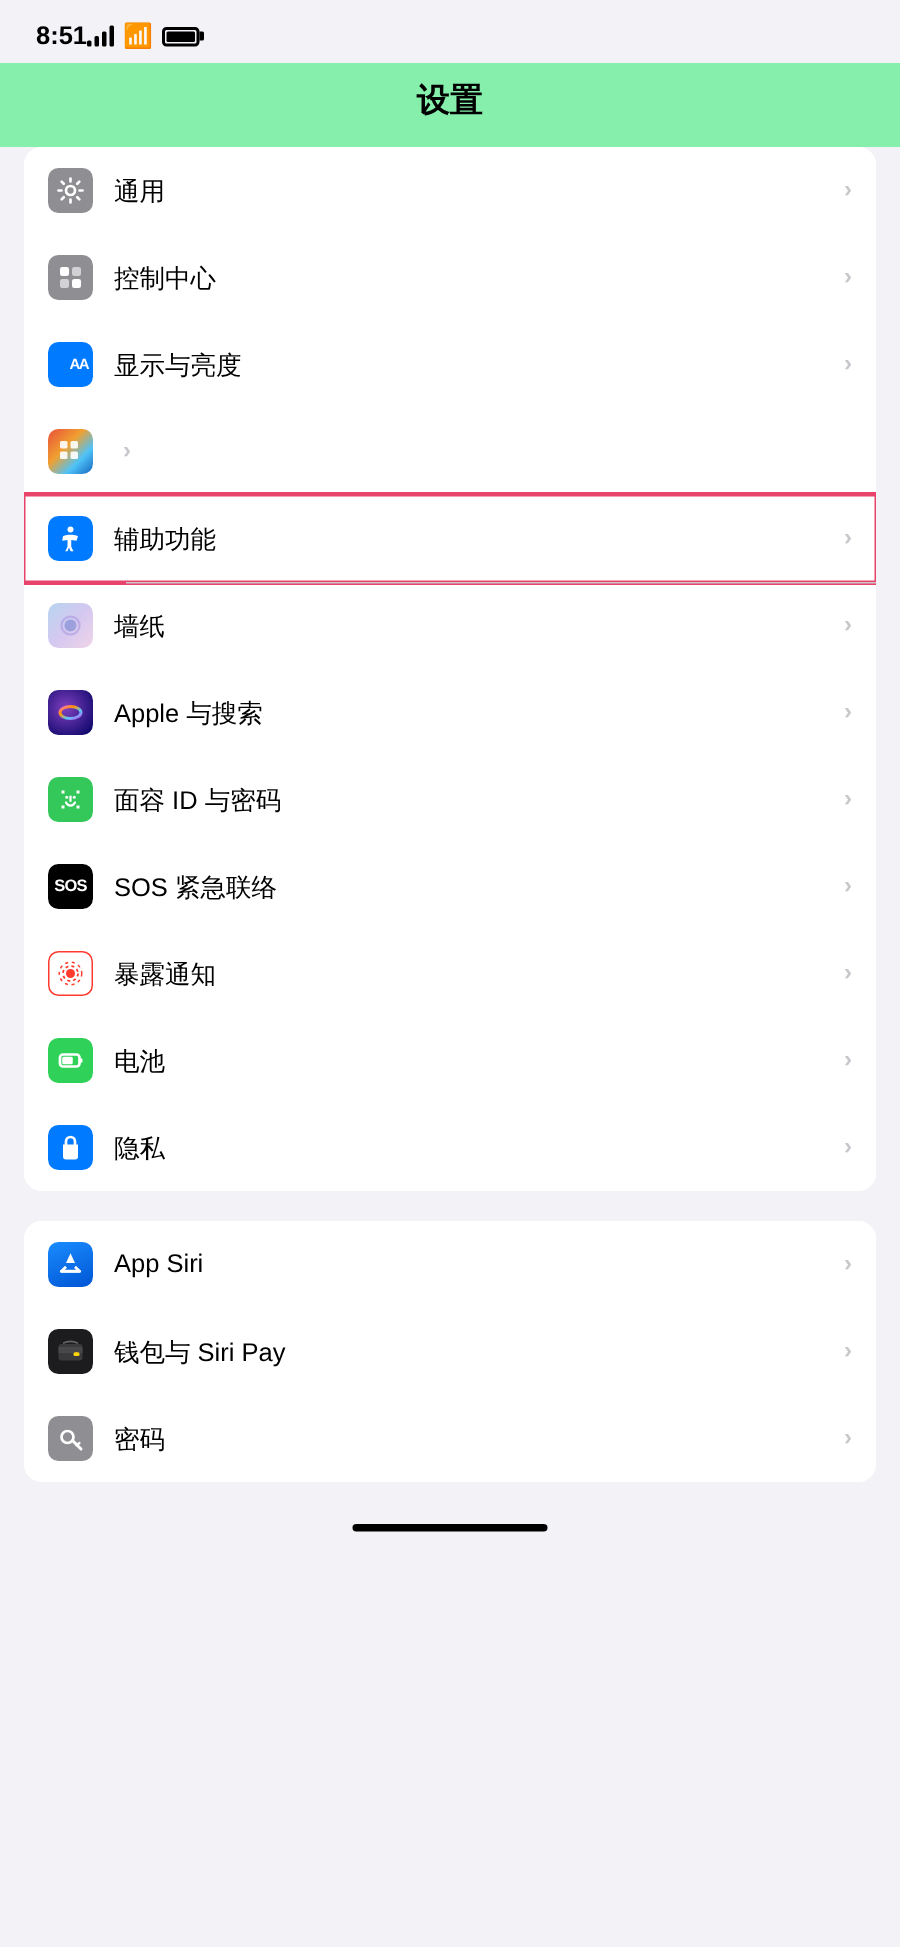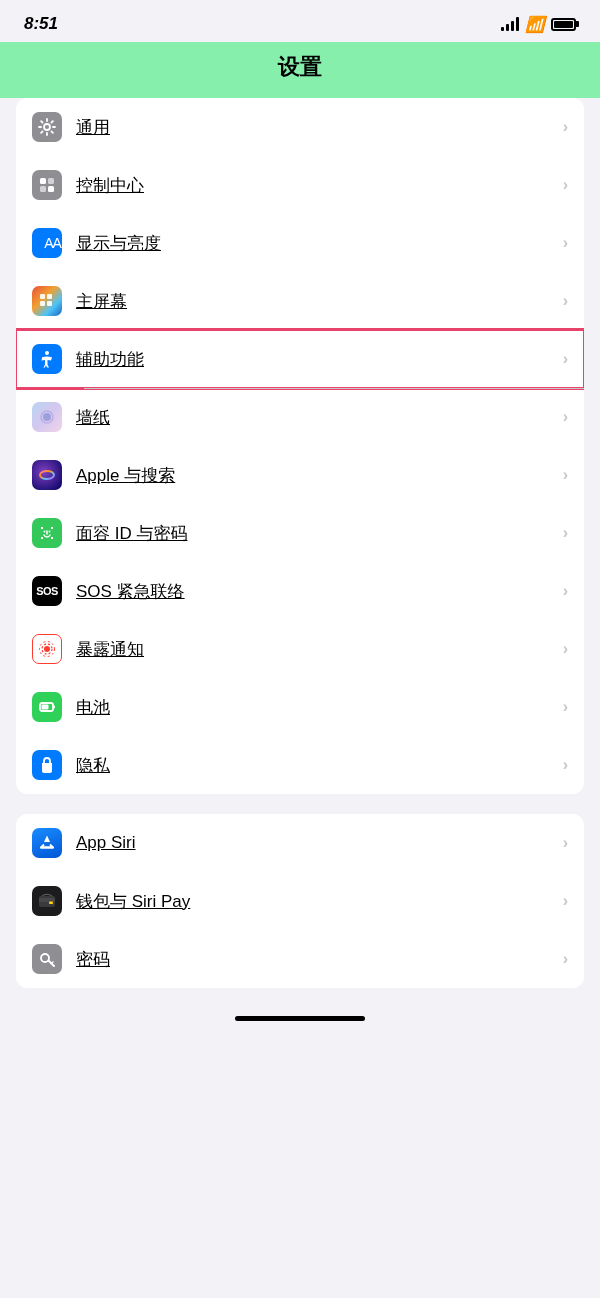--- a/index.html
+++ b/index.html
@@ -9,25 +9,24 @@
       width: 600px;
       min-height: 1298px;
       background: #f2f2f7;
       font-family: -apple-system, 'PingFang SC', 'Helvetica Neue', sans-serif;
       color: #000;
     }
 
     
     .status-bar {
       display: flex;
-      justify-content: space-between;
+      justify-content: flex-start;
       align-items: center;
       padding: 14px 24px 8px 24px;
       background: #f2f2f7;
-      font-style: italic;
     }
     .status-time {
       font-size: 17px;
       font-weight: 600;
       color: #000;
     }
     .status-icons {
       display: flex;
       align-items: center;
       gap: 6px;
@@ -123,21 +122,20 @@
       display: flex;
       align-items: center;
       justify-content: center;
       font-size: 16px;
     }
 
     .row-label {
       flex: 1;
       font-size: 17px;
       color: #000;
-      text-decoration: underline;
     }
 
     .row-chevron {
       color: #c7c7cc;
       font-size: 16px;
       font-weight: 600;
       margin-left: 6px;
     }
 
     
@@ -217,35 +215,34 @@
         <rect x="11" y="3" width="6" height="6" rx="1.5" fill="white" opacity="0.6"></rect>
         <rect x="3" y="11" width="6" height="6" rx="1.5" fill="white" opacity="0.6"></rect>
         <rect x="11" y="11" width="6" height="6" rx="1.5" fill="white"></rect>
       </svg>
     </div>
     <span class="row-label">控制中心</span>
     <span class="row-chevron">›</span>
   </div>
 
   <div class="settings-row">
-    <div class="row-icon icon-blue" style="font-weight:400; color:white; font-size:14px; letter-spacing:-1px;padding-left:11px;">AA</div>
+    <div class="row-icon icon-blue" style="font-weight:700; color:white; font-size:10px; letter-spacing:-1px;padding-left:11px;">AA</div>
     <span class="row-label">显示与亮度</span>
     <span class="row-chevron">›</span>
   </div>
 
   <div class="settings-row">
     <div class="row-icon" style="background: linear-gradient(135deg, #e8503a 0%, #f0a030 40%, #4fc3f7 70%, #1565c0 100%);">
       <svg width="18" height="18" viewBox="0 0 18 18" fill="none">
         <rect x="2" y="2" width="5" height="5" rx="1" fill="white" opacity="0.9"></rect>
         <rect x="9" y="2" width="5" height="5" rx="1" fill="white" opacity="0.9"></rect>
         <rect x="2" y="9" width="5" height="5" rx="1" fill="white" opacity="0.9"></rect>
         <rect x="9" y="9" width="5" height="5" rx="1" fill="white" opacity="0.9"></rect>
       </svg>
     </div>
-    <span class="row-label">主屏幕</span>
     <span class="row-chevron">›</span>
   </div>
 
   <div class="settings-row highlighted">
     <div class="row-icon icon-blue">
       <svg width="20" height="20" viewBox="0 0 20 20" fill="white">
         <circle cx="10" cy="4" r="2"></circle>
         <path d="M5 8.5C5 8.5 6.5 7.5 10 7.5s5 1 5 1l-1 3-3.5-.5v4.5l1.5 3h-2l-1-2.5-1 2.5H6.5l1.5-3V11l-3.5.5L5 8.5z" fill="white"></path>
       </svg>
     </div>

